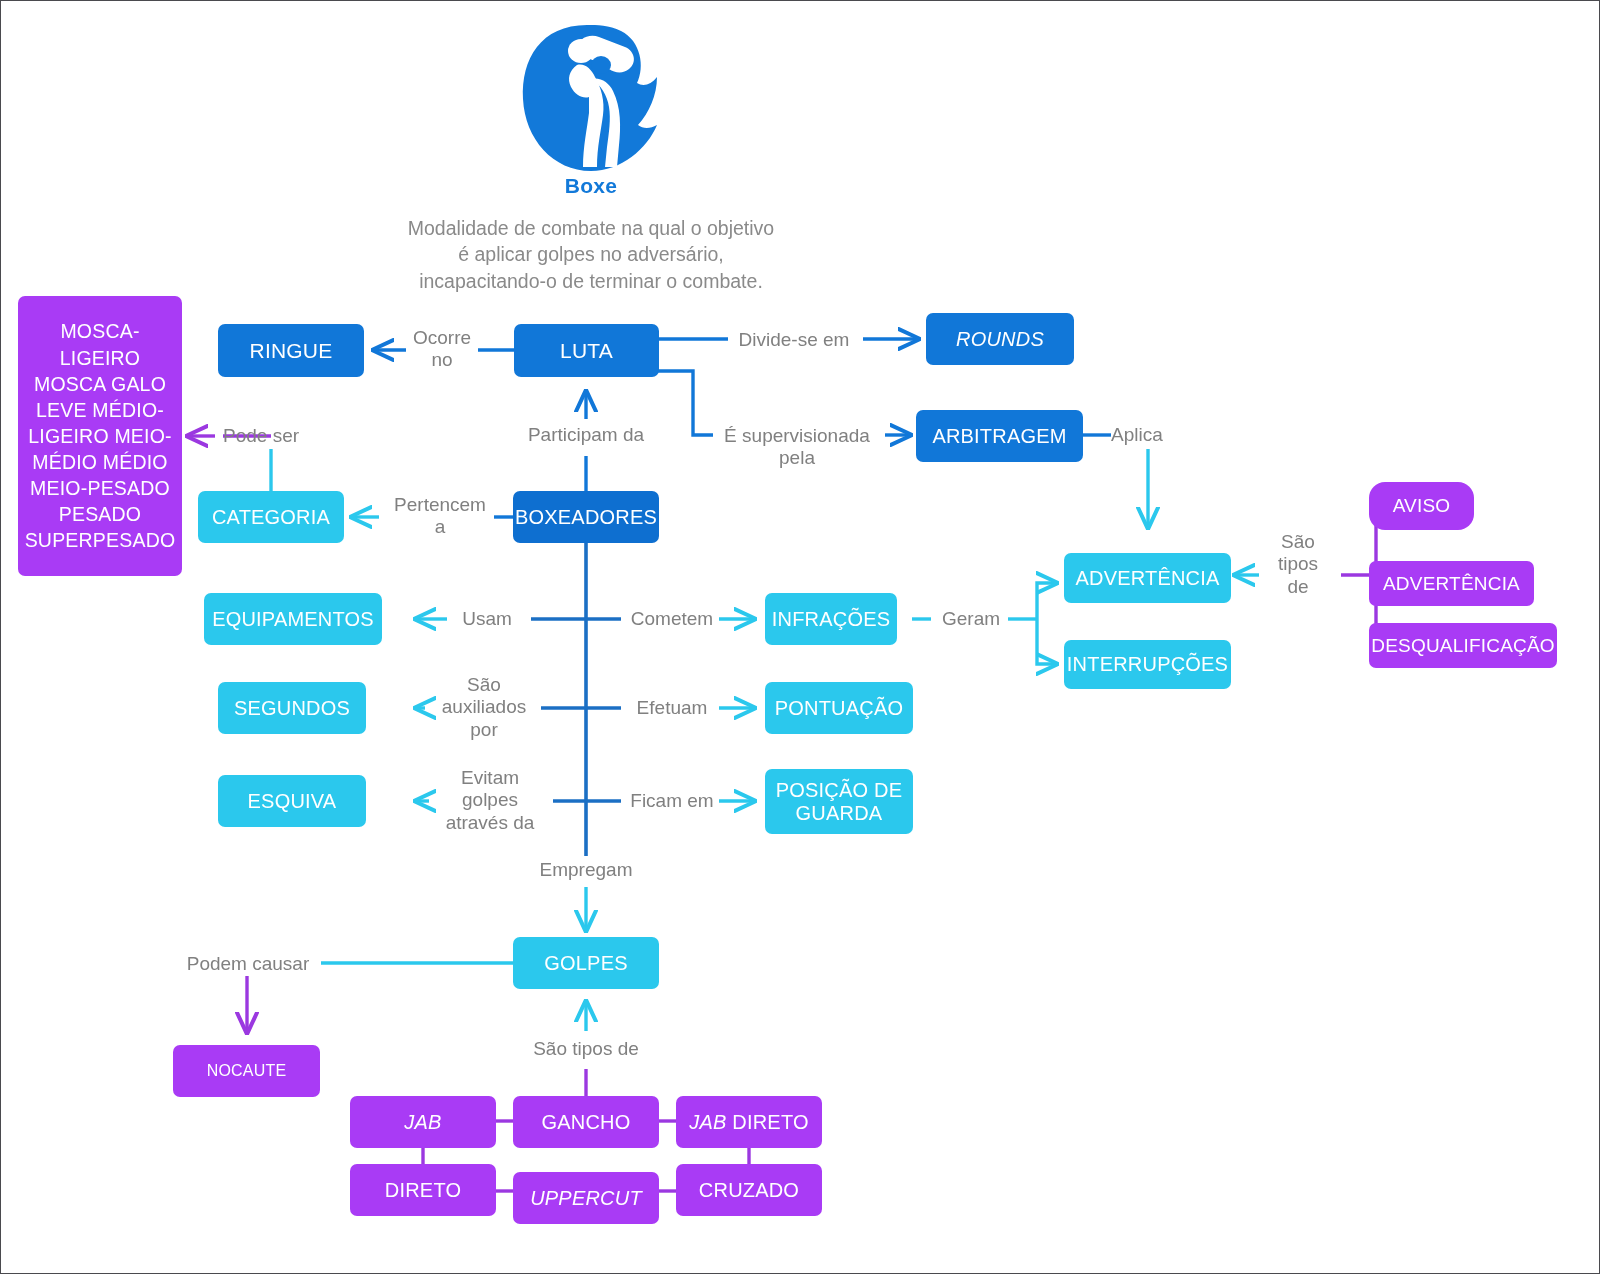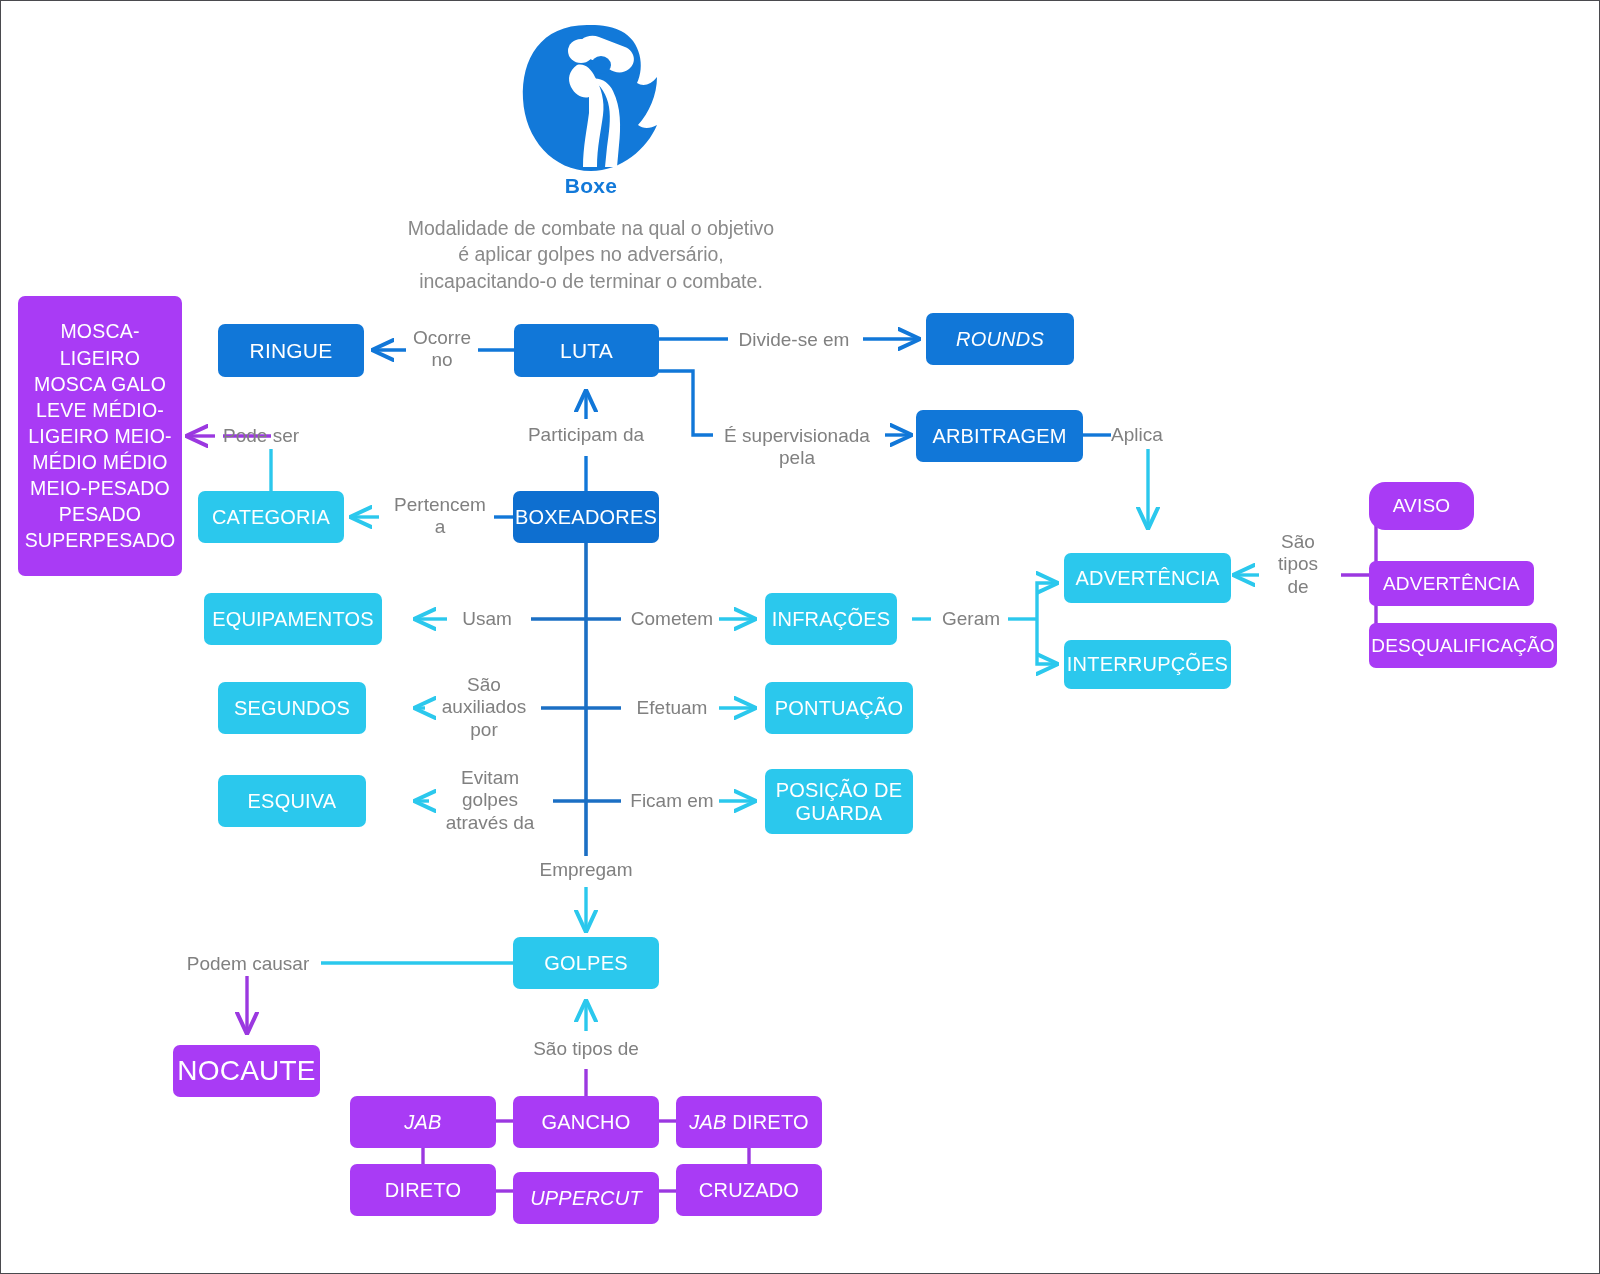--- a/index.html
+++ b/index.html
@@ -253,21 +253,21 @@
 
   <div class="node n-cyan" style="left:764px; top:681px; width:148px; height:52px; font-size:20px;">PONTUAÇÃO</div>
 
   <div class="node n-cyan" style="left:217px; top:774px; width:148px; height:52px; font-size:20px;">ESQUIVA</div>
 
   <div class="node n-cyan" style="left:764px; top:768px; width:148px; height:65px; font-size:20px; white-space:pre-line;">POSIÇÃO DE
 GUARDA</div>
 
   <div class="node n-cyan" style="left:512px; top:936px; width:146px; height:52px; font-size:20px;">GOLPES</div>
 
-  <div class="node n-purple" style="left:172px; top:1044px; width:147px; height:52px; font-size:28px;">NOCAUTE</div>
+  <div class="node n-purple" style="left:172px; top:1044px; width:147px; height:52px; font-size:16px;">NOCAUTE</div>
 
   <div class="node n-purple ital" style="left:349px; top:1095px; width:146px; height:52px; font-size:20px;">JAB</div>
 
   <div class="node n-purple" style="left:512px; top:1095px; width:146px; height:52px; font-size:20px;">GANCHO</div>
 
   <div class="node n-purple" style="left:675px; top:1095px; width:146px; height:52px; font-size:20px;">
     <span><em>JAB</em><span> DIRETO</span></span>
   </div>
 
   <div class="node n-purple" style="left:349px; top:1163px; width:146px; height:52px; font-size:20px;">DIRETO</div>

